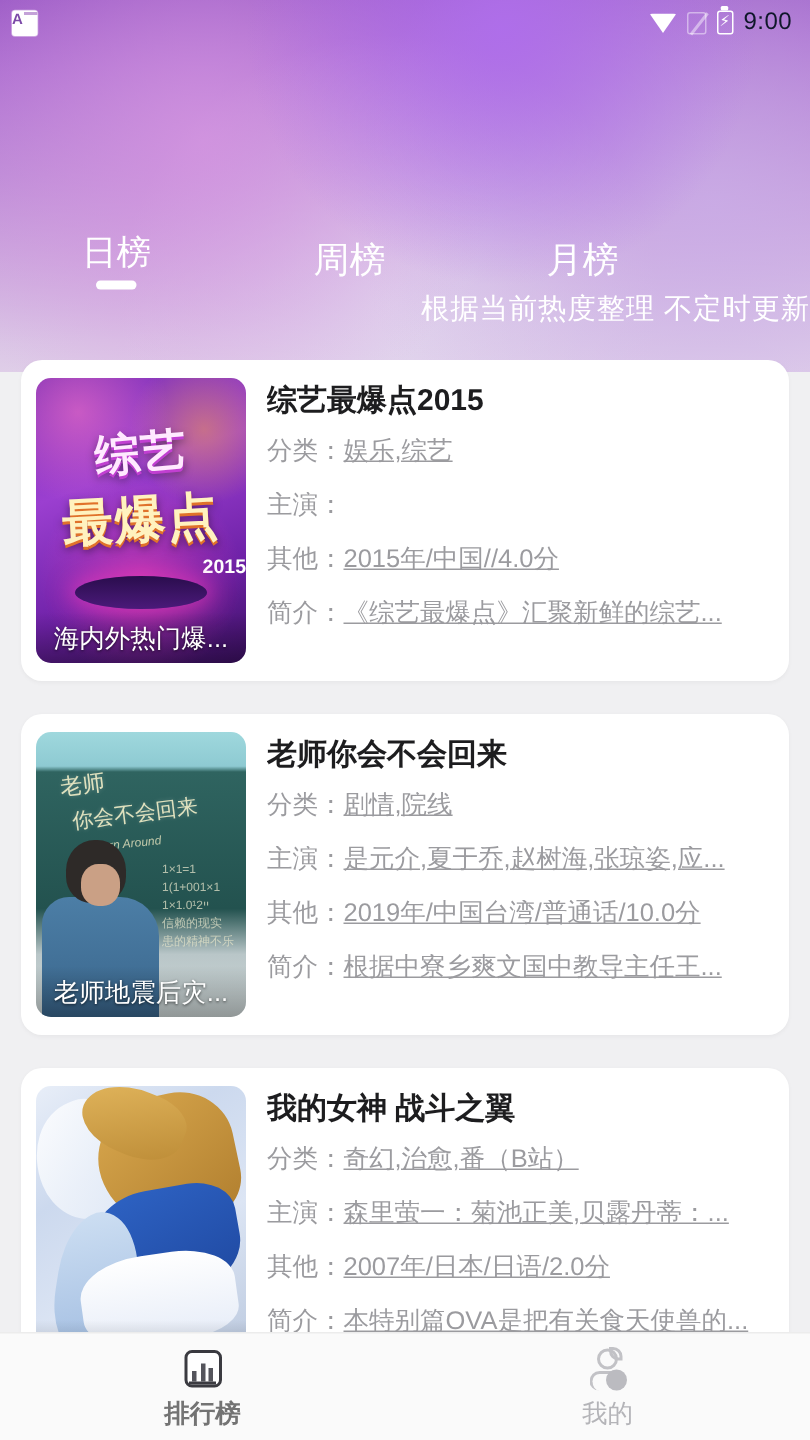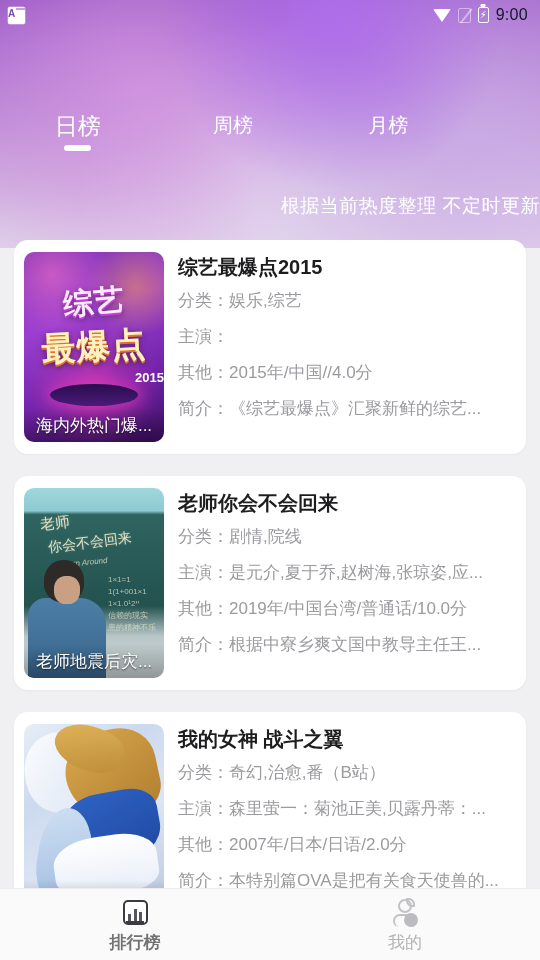--- a/index.html
+++ b/index.html
@@ -59,28 +59,28 @@
   }
   .battery::before{
     content:""; position:absolute; top:-4px; left:50%; transform:translateX(-50%);
     width:5px; height:2.5px; background:#ffffff; border-radius:1px;
   }
   .battery .bolt { font-size:10px; color:#ffffff; line-height:1; font-weight:bold; }
   .clock { color:#0f172a; font-size:16px; letter-spacing:0.3px; }
 
   
   .tabs {
-    position:absolute; top:115px; left:0; width:466px; height:56px;
-    display:flex; align-items:flex-start;
+    position:absolute; top:137px; left:0; width:466px; height:56px;
+    display:flex; align-items:flex-end;
   }
   .tab {
     flex:1; display:flex; flex-direction:column; align-items:center; gap:7px;
     cursor:pointer; user-select:none;
   }
-  .tab-label { color:#ffffff; font-size:20px; line-height:1; }
+  .tab-label { color:#ffffff; font-size:24px; line-height:1; }
   .tab.active .tab-label { font-size:23px; }
   .tab-underline { width:0; height:0; }
   .tab.active .tab-underline {
     width:27px; height:6px; background:#ffffff; border-radius:3px;
   }
   .subtitle {
     position:absolute; top:193px; left:0; width:540px;
     text-align:right; color:#ffffff; font-size:19px; letter-spacing:0.5px;
   }
 
@@ -199,21 +199,21 @@
   .title {
     font-size:20px; color:#1d1d1f; font-weight:bold; line-height:1.1;
     margin:4px 0 14px 0; white-space:nowrap; overflow:hidden; text-overflow:ellipsis;
   }
   .row {
     font-size:17px; color:#9b9b9f; line-height:1; margin-bottom:19px;
     white-space:nowrap; overflow:hidden; text-overflow:ellipsis;
   }
   .row:last-child { margin-bottom:0; }
   .row .lab { color:#9b9b9f; }
-  .row .val { color:#9b9b9f; }
+  .row .val { color:#9b9b9f;text-decoration:underline; }
 
   
   .bottomnav {
     position:absolute; left:0; bottom:0; width:540px; height:72px;
     background:#fafafa; border-top:1px solid #ececec;
     display:flex; align-items:center;
   }
   .navitem {
     flex:1; display:flex; flex-direction:column; align-items:center; justify-content:center;
     gap:6px; cursor:pointer; user-select:none;

